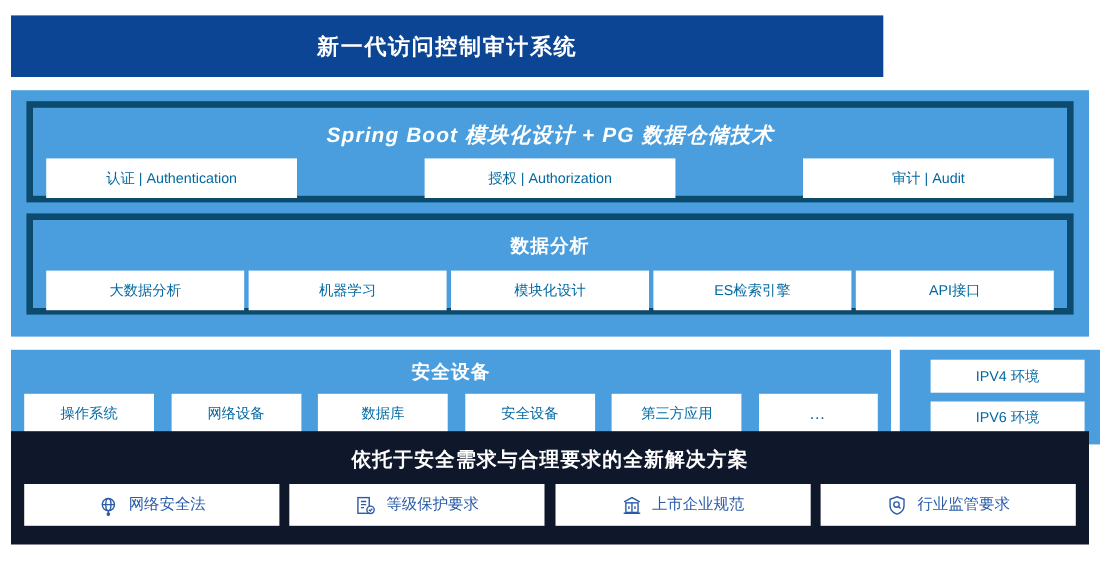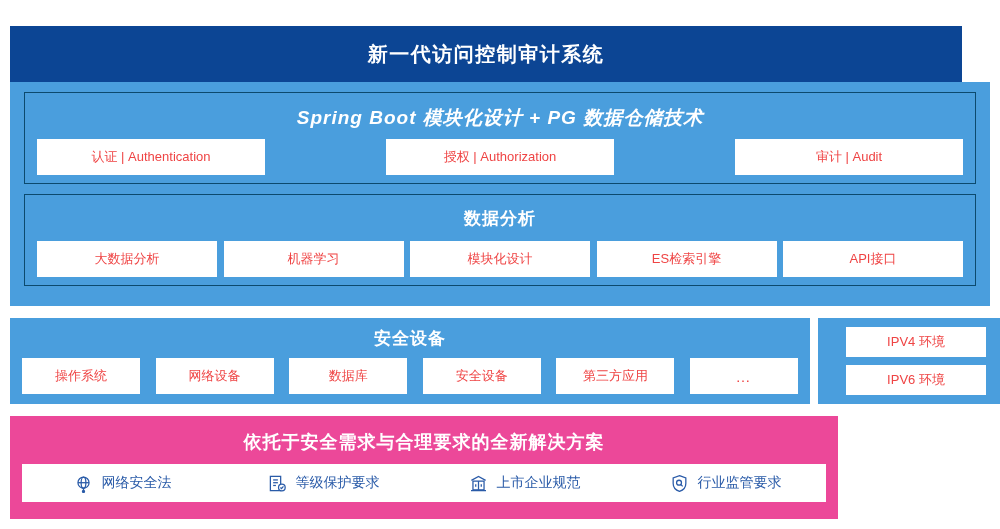--- a/index.html
+++ b/index.html
@@ -17,43 +17,43 @@
     position: relative;
     width: 1000px;
     height: 529px;
     background: #ffffff;
   }
 
   
   .header {
     position: absolute;
     left: 10px;
-    top: 26px;
-    width: 952px;
+    top: 14px;
+    width: 793px;
     height: 56px;
     background: #0c4594;
     display: flex;
     align-items: center;
     justify-content: center;
   }
   .header-title {
     color: #ffffff;
     font-size: 20px;
     font-weight: bold;
     letter-spacing: 1.5px;
   }
 
   
   .panel-light {
     position: absolute;
     background: #4a9edd;
   }
   .inner-box {
     position: absolute;
-    border: 1px solid #0c4a6e;
+    border: 6px solid #0c4a6e;
     box-sizing: border-box;
   }
   .section-title {
     text-align: center;
     color: #ffffff;
     font-size: 17px;
     font-weight: bold;
     letter-spacing: 1px;
   }
   .section-title.italic {
@@ -64,21 +64,21 @@
     display: flex;
     justify-content: space-between;
     align-items: center;
   }
   .chip {
     background: #ffffff;
     height: 36px;
     display: flex;
     align-items: center;
     justify-content: center;
-    color: #ef4444;
+    color: #0369a1;
     font-size: 13px;
     box-sizing: border-box;
   }
 
   
   #panel-top { left: 10px; top: 82px; width: 980px; height: 224px; }
   #box-springboot { left: 14px; top: 10px; width: 952px; height: 92px; }
   #box-springboot .section-title { margin-top: 12px; }
   #row-springboot { position: absolute; left: 12px; right: 12px; top: 46px; }
   #row-springboot .chip { width: 228px; }
@@ -98,22 +98,22 @@
 
   
   #panel-ipenv { left: 818px; top: 318px; width: 172px; height: 86px;
                  display: flex; flex-direction: column; justify-content: center;
                  align-items: center; gap: 8px; padding-left: 12px; }
   #panel-ipenv .chip { width: 140px; height: 30px; }
 
   
   #panel-bottom {
     position: absolute;
-    left: 10px; top: 416px; width: 828px; height: 103px;
-    background: #ec4899;
+    left: 10px; top: 392px; width: 980px; height: 103px;
+    background: #0f172a;
   }
   #panel-bottom .section-title { margin-top: 14px; font-size: 18px; }
   #row-bottom { position: absolute; left: 12px; right: 12px; top: 48px; }
   #row-bottom .chip {
     width: 232px; height: 38px; color: #2a5ba8; gap: 9px; font-size: 14px;
   }
   .chip-icon {
     width: 19px; height: 19px;
     display: inline-flex; align-items: center; justify-content: center;
   }

